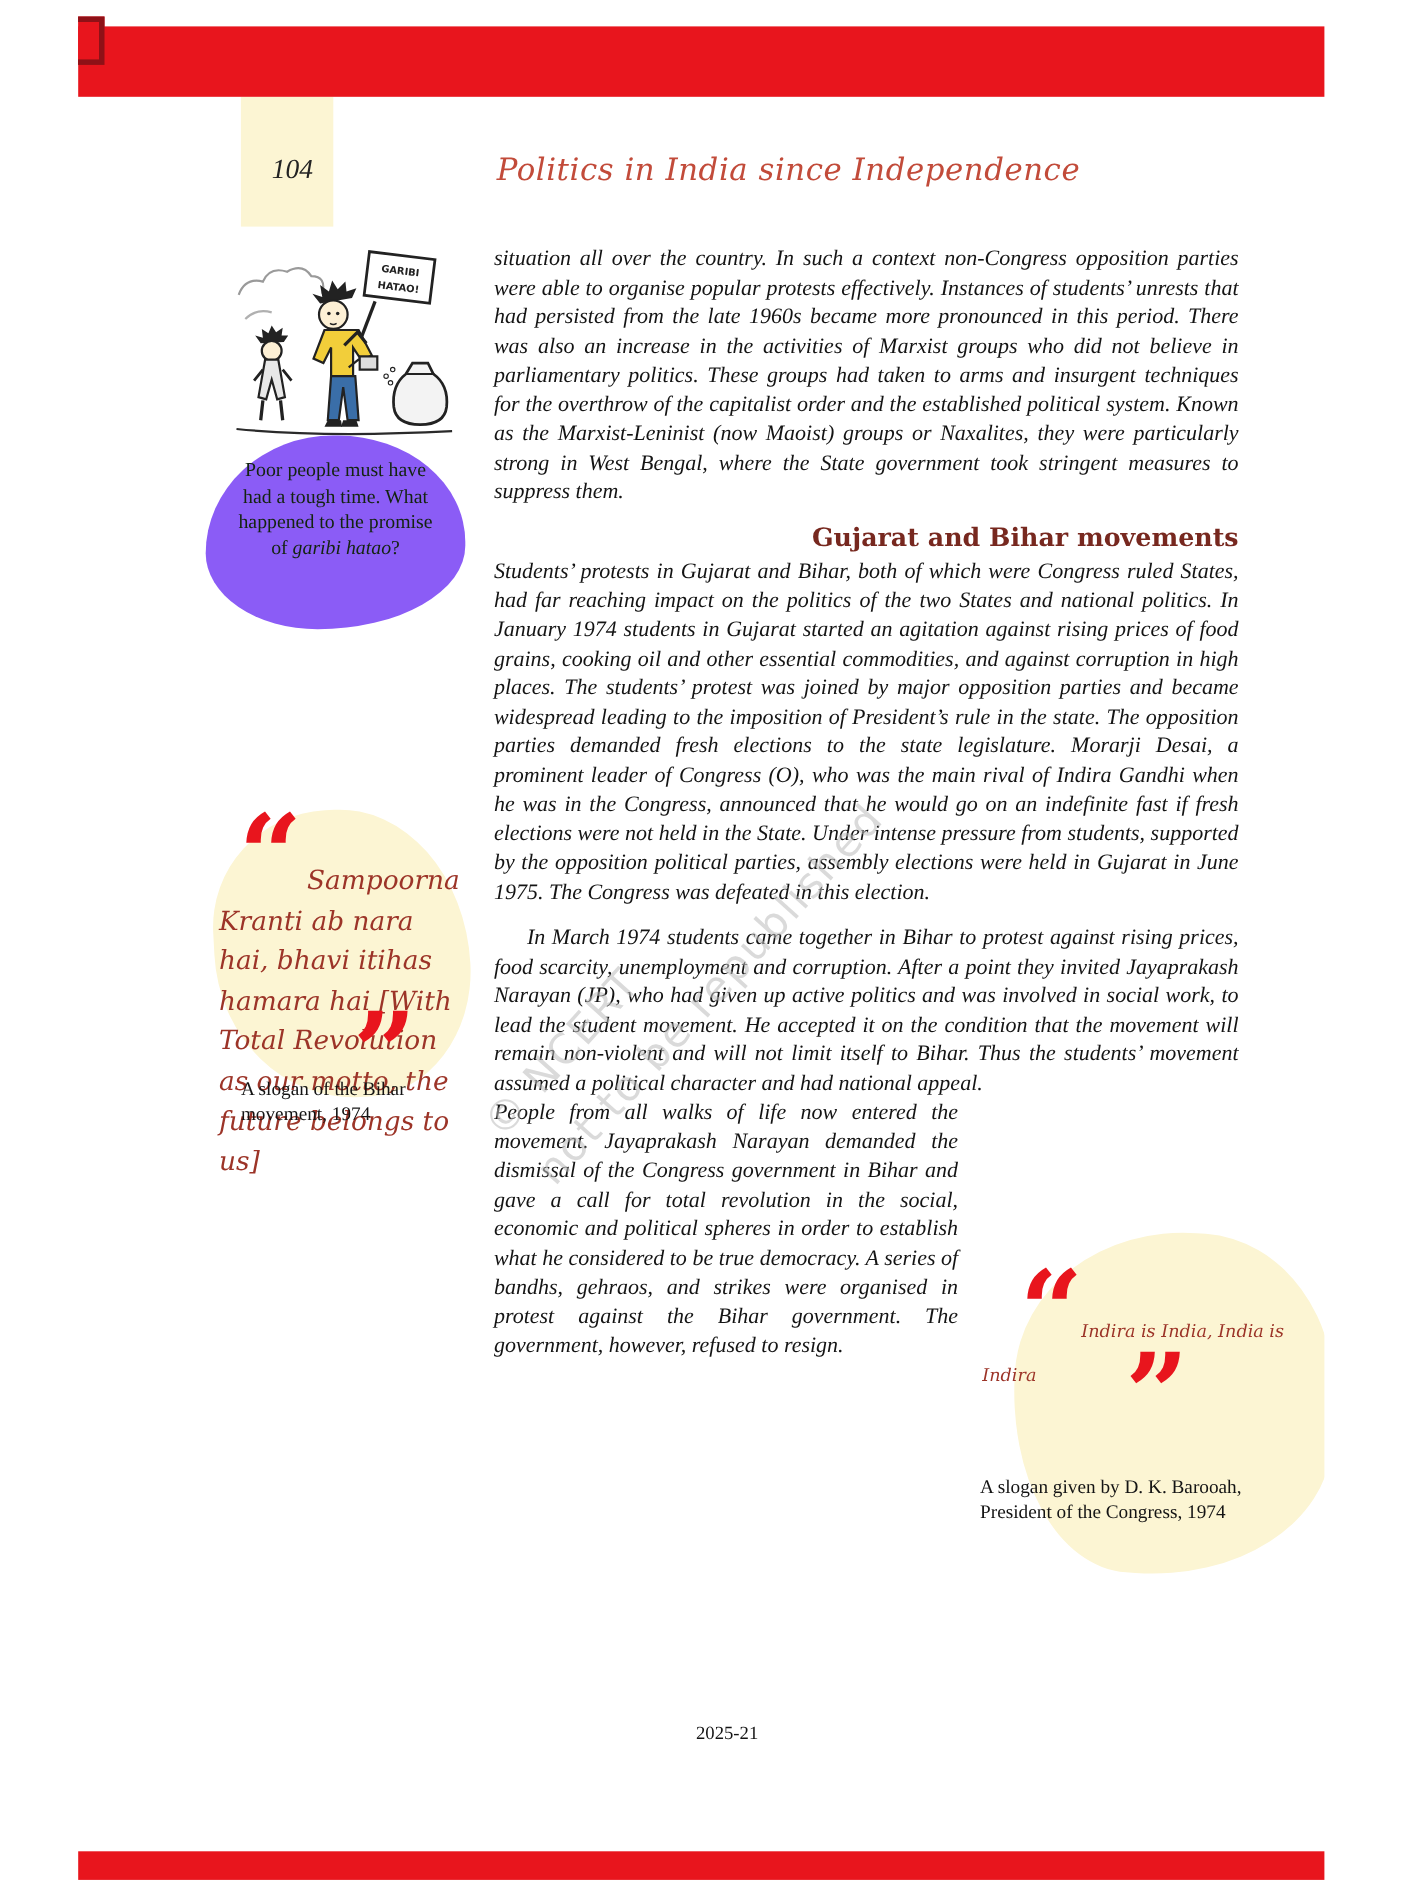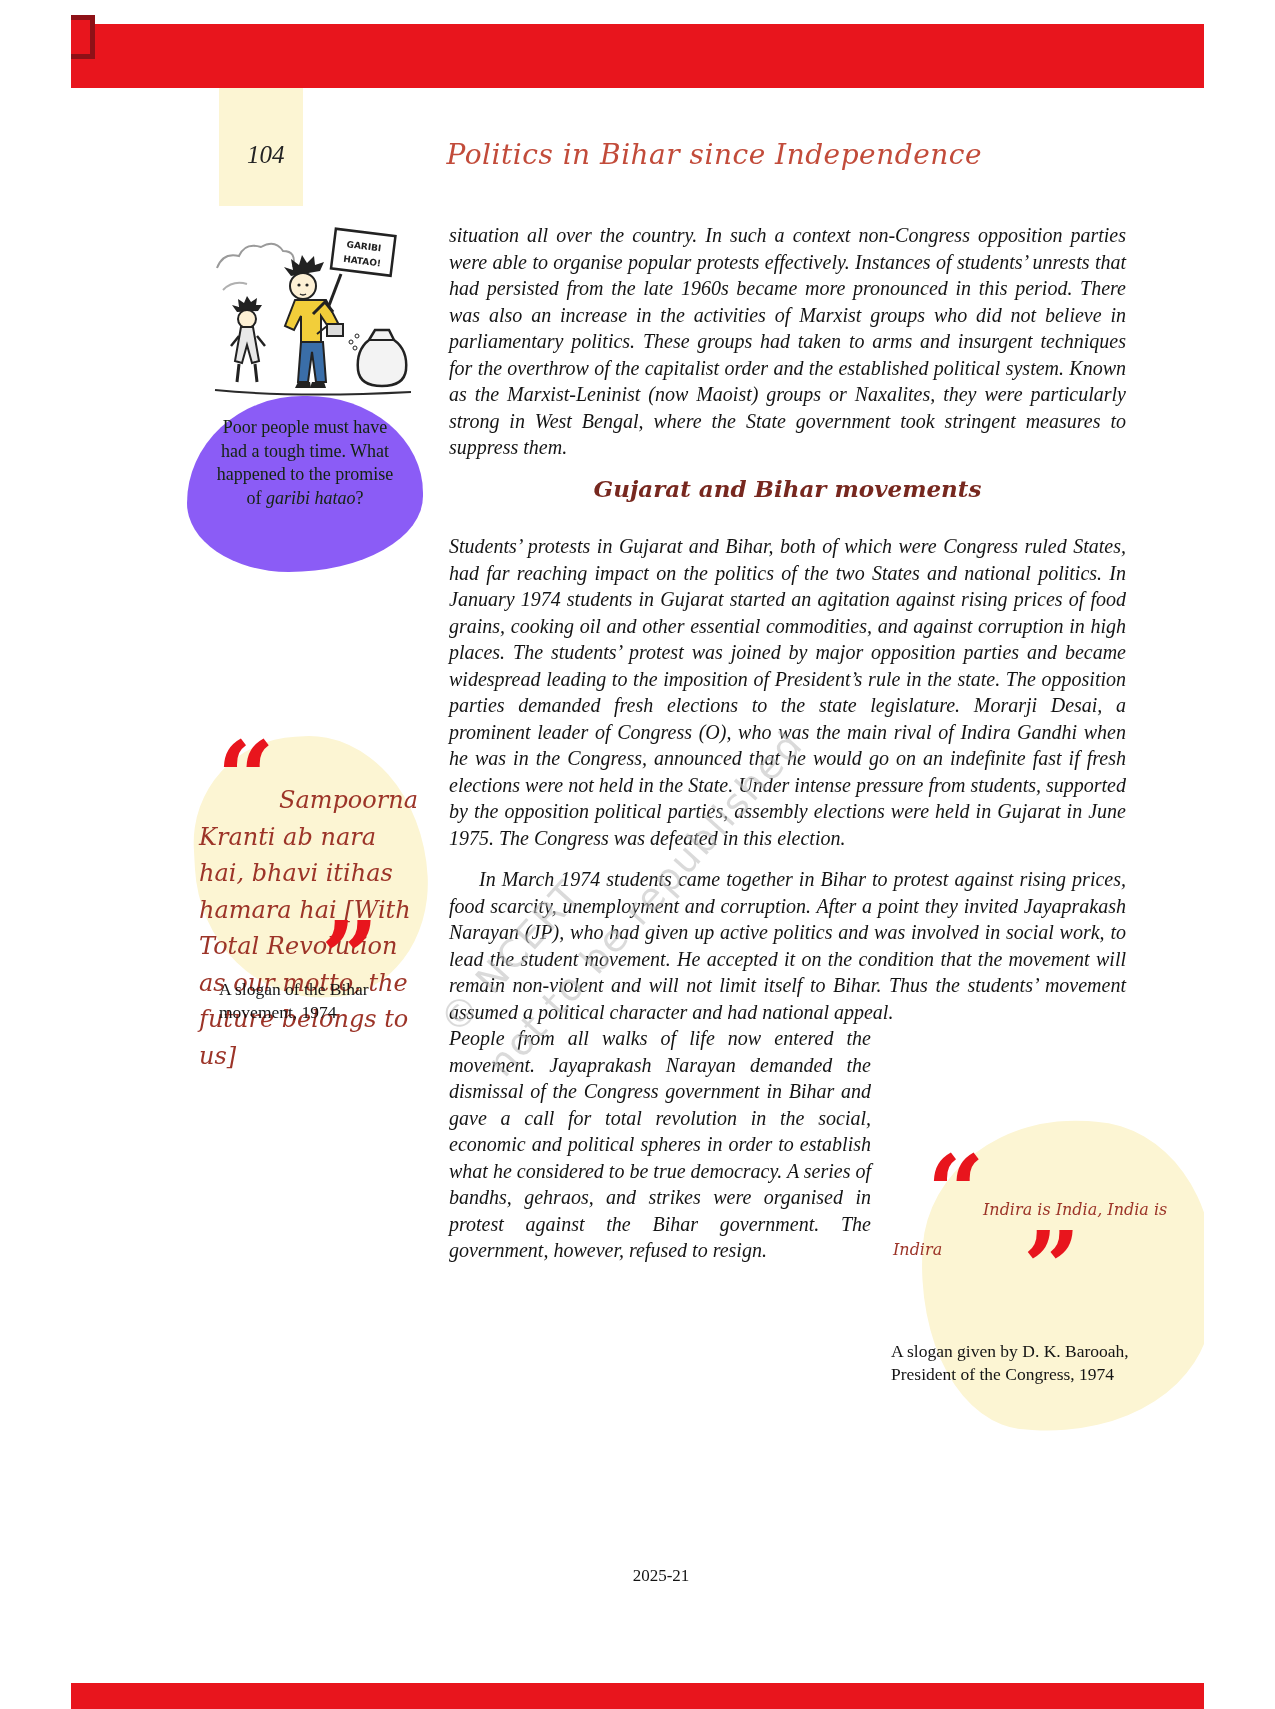--- a/index.html
+++ b/index.html
@@ -38,22 +38,22 @@
   }
   .green-bubble .it { font-style:italic; }
 
   
   .body-col {
     position:absolute; top:222px; left:378px; width:677px; z-index:3;
     font-size:20px; line-height:26.5px; text-align:justify; color:#141414;
   }
   .body-col p { margin:0;font-style:italic; }
   .section-heading {
-    margin:15px 0 31px 0; font-size:23px; font-weight:bold; font-style:italic;
-    color:#77281f; text-align:center; font-family:"DejaVu Serif", serif;
+    margin:15px 0 4px 0; font-size:23px; font-weight:bold; 
+    color:#77281f; text-align:right; font-family:"DejaVu Serif", serif;
   }
   .indent-first { text-indent:30px; margin-top:15px !important; }
   .narrow { width:422px; }
 
   
   .blob { position:absolute; background:#fcf5d3; z-index:1; }
   .blob-left {
     top:736px; left:124px; width:232px; height:262px;
     border-radius:48% 52% 44% 56% / 42% 58% 46% 54%; transform:rotate(-3deg);
   }
@@ -99,21 +99,21 @@
 </head>
 <body>
 
 <div class="page">
 
   <div class="corner-tab"></div>
   <div class="top-bar"></div>
 
   <div class="left-strip"></div>
   <div class="page-number">104</div>
-  <div class="running-header">Politics in Bihar since Independence</div>
+  <div class="running-header">Politics in India since Independence</div>
 
   <div class="cartoon">
     <svg viewBox="0 0 208 176" xmlns="http://www.w3.org/2000/svg">
 
       <path d="M8 44 q6 -16 22 -12 q6 -14 22 -9 q14 -8 22 4 q14 0 10 16" fill="none" stroke="#9a9a9a" stroke-width="2"></path>
       <path d="M14 66 q10 -10 24 -6" fill="none" stroke="#b0b0b0" stroke-width="2"></path>
 
       <g transform="rotate(7 152 30)">
         <rect x="124" y="8" width="60" height="40" fill="#ffffff" stroke="#222" stroke-width="2.5"></rect>
         <text class="sign-text" x="154" y="25">GARIBI</text>

